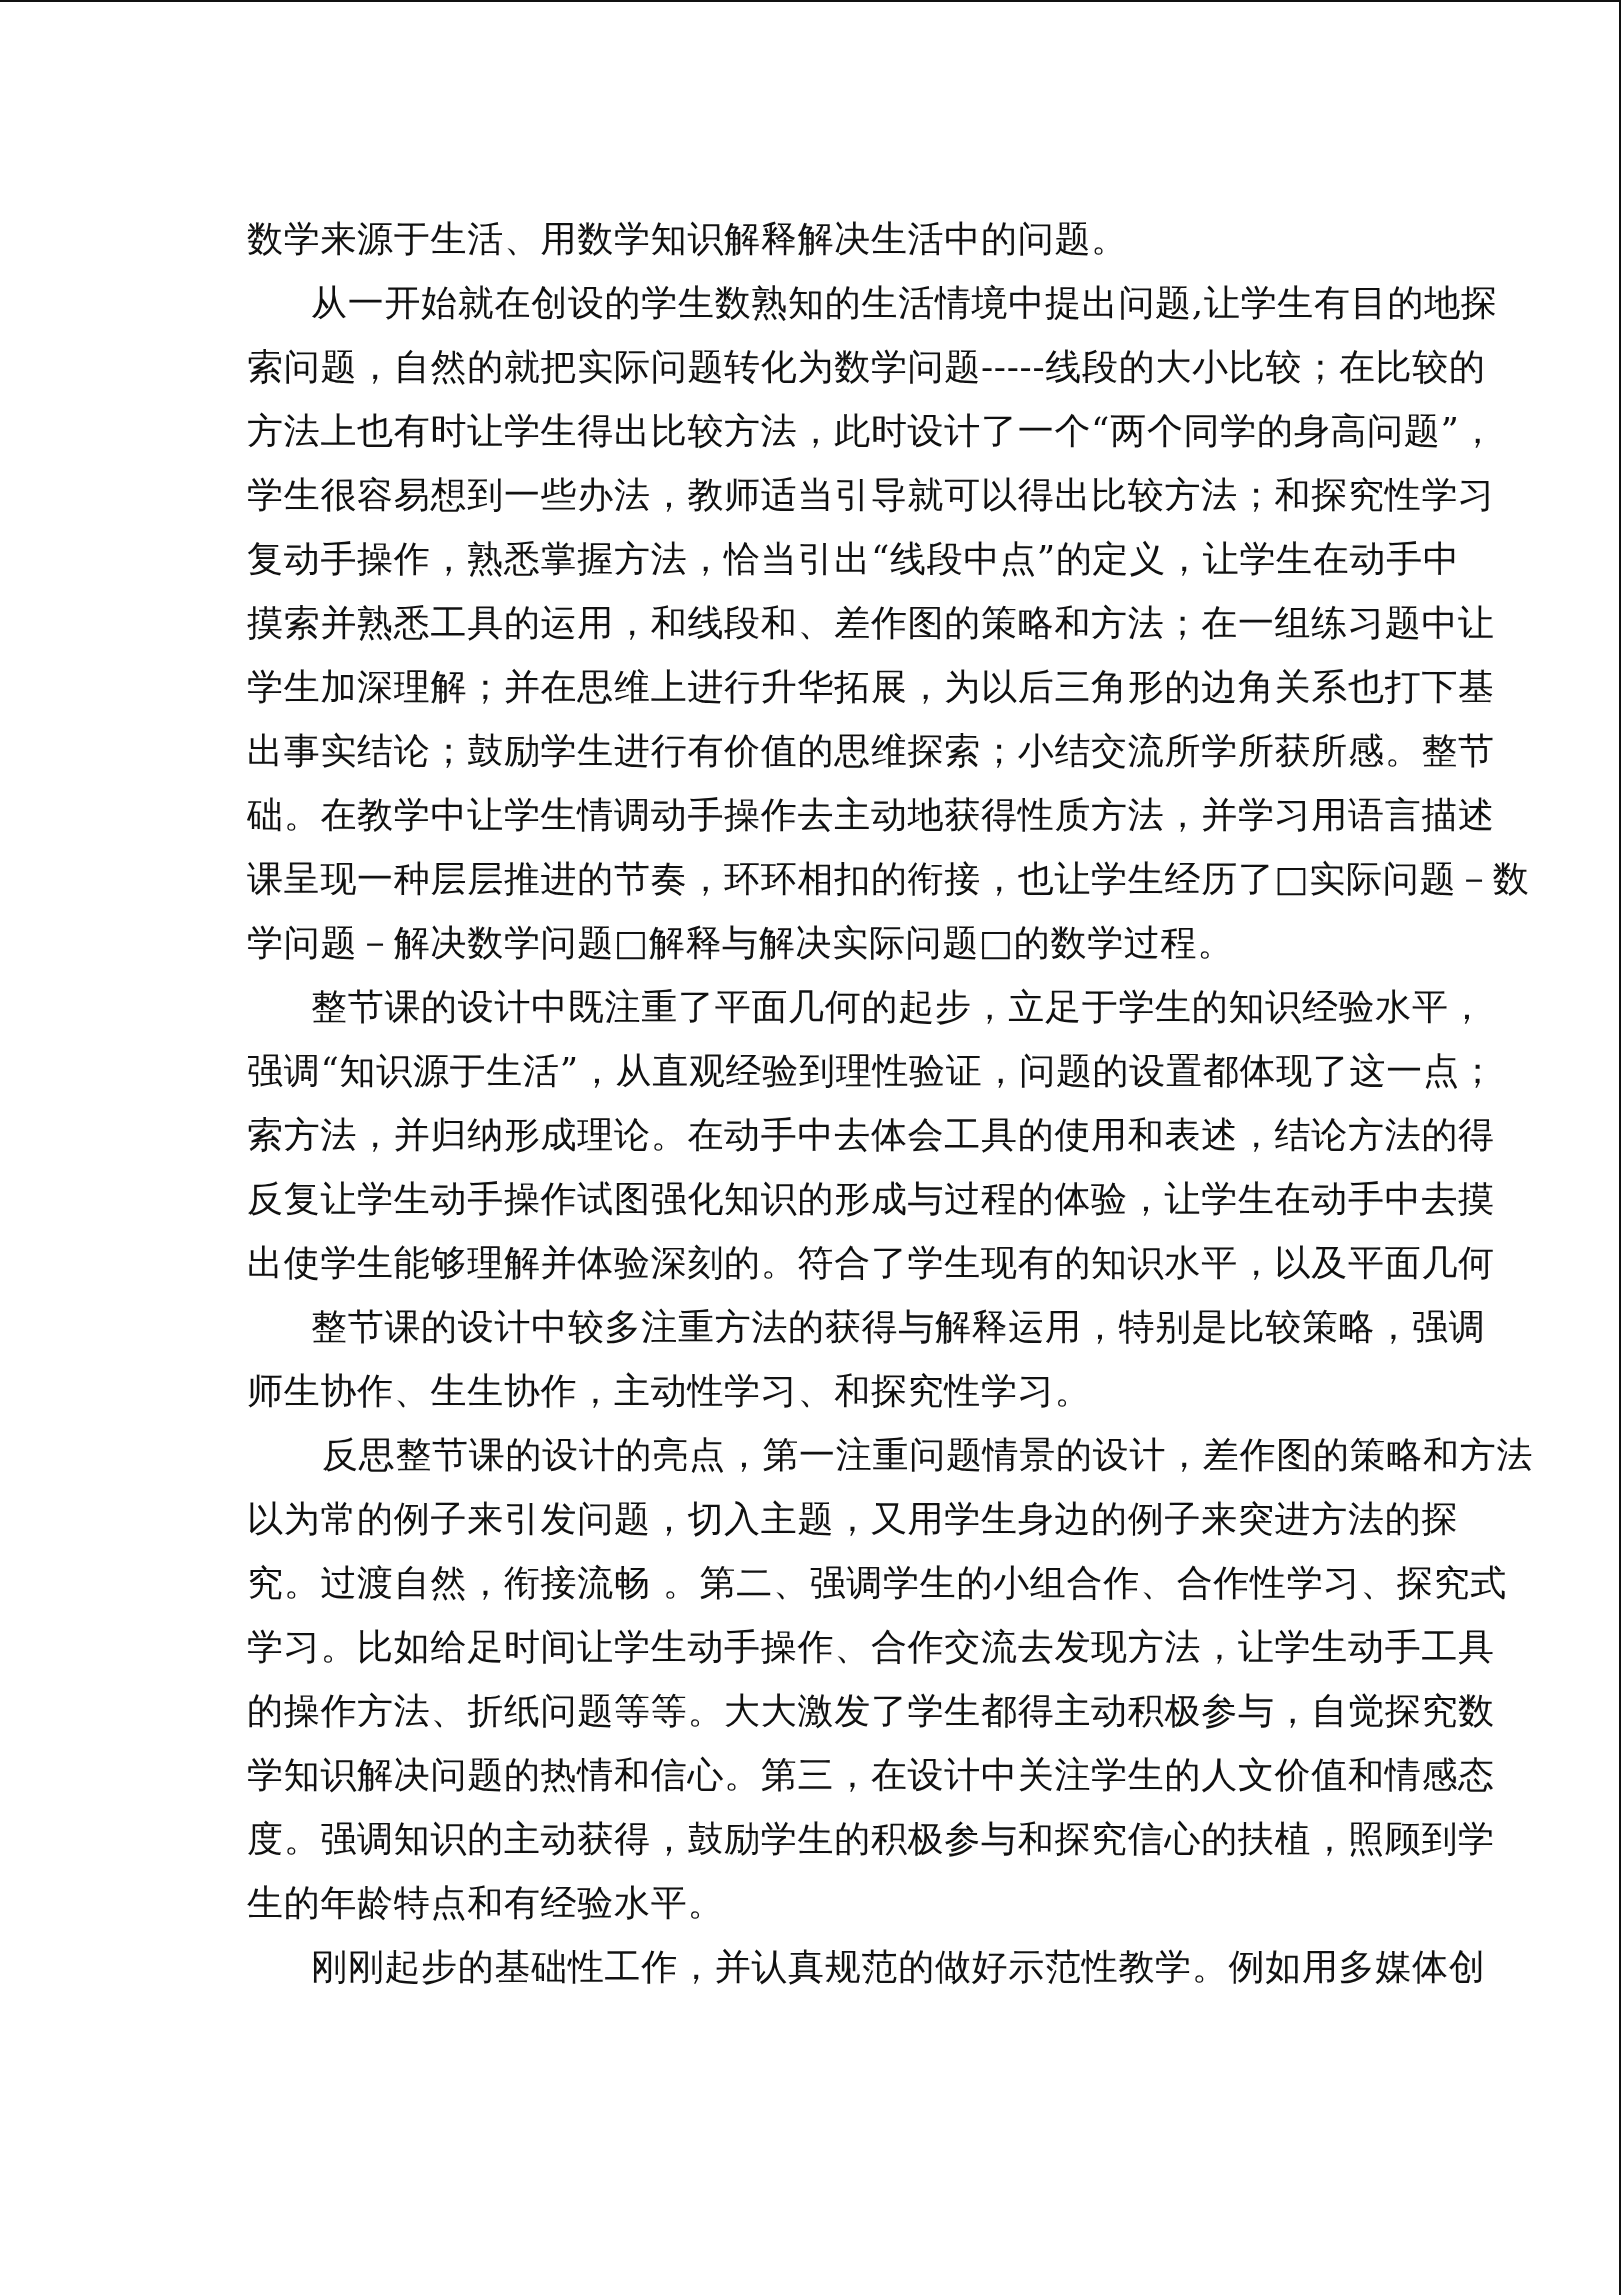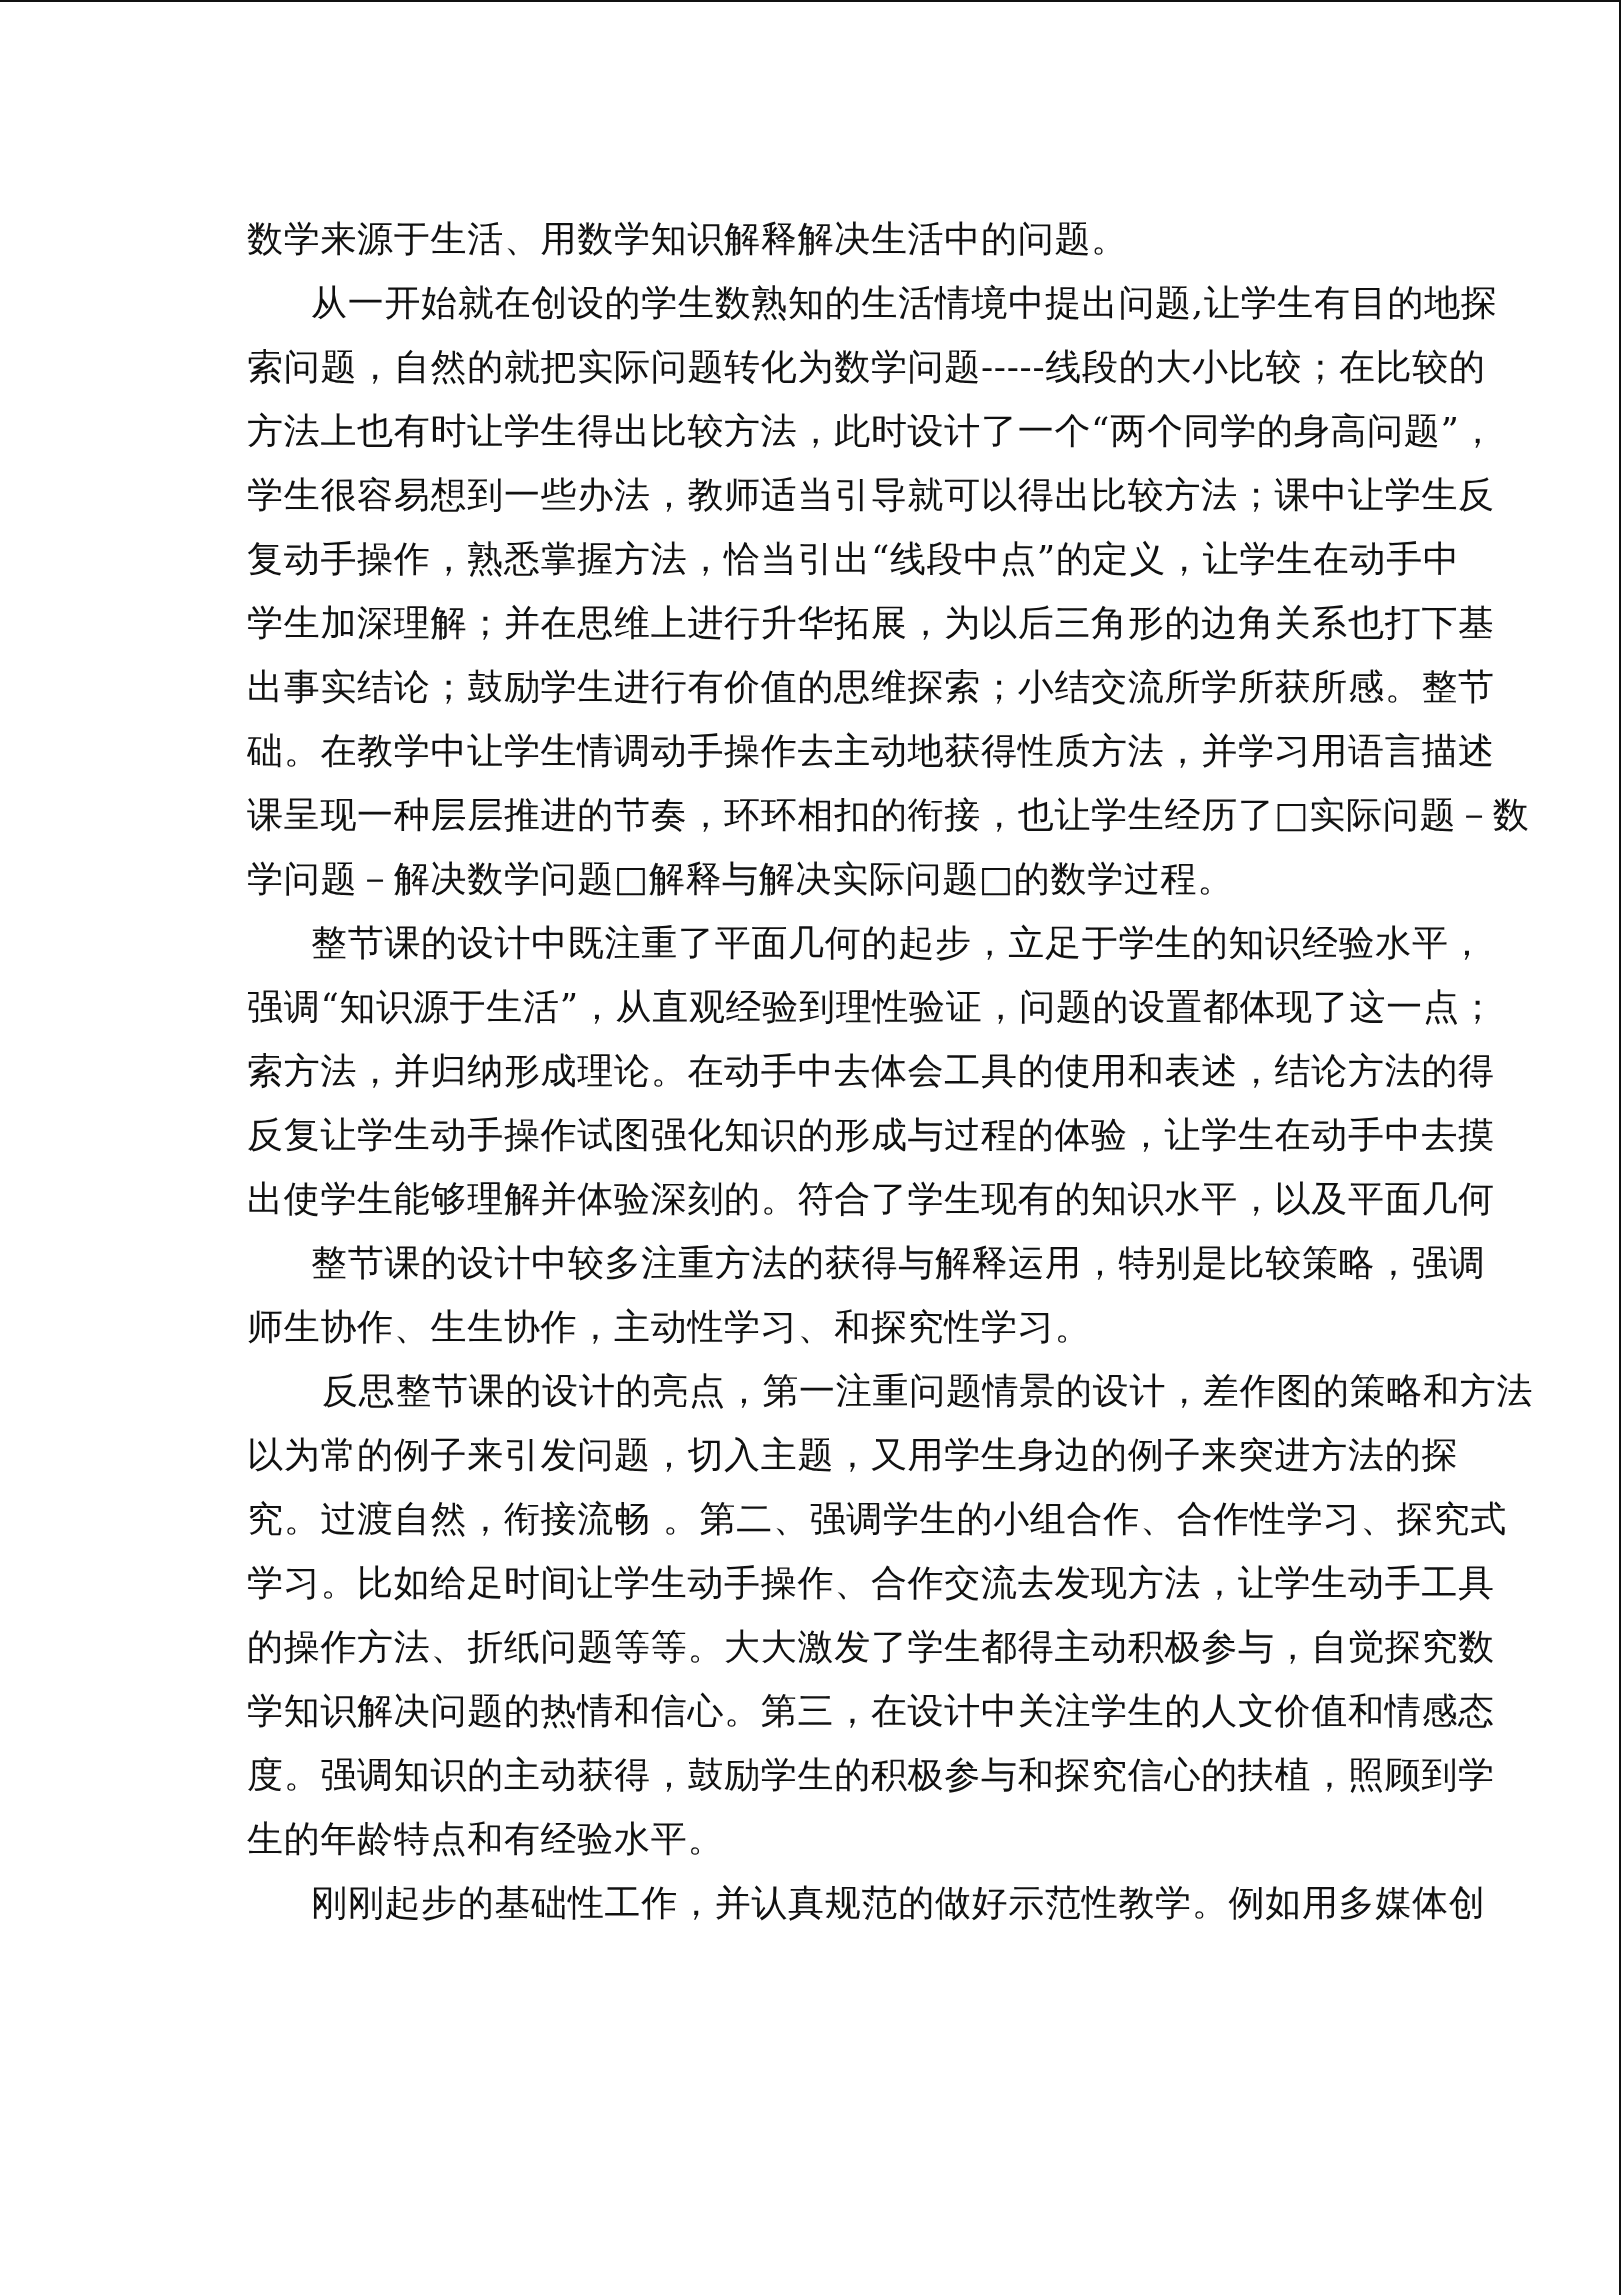--- a/index.html
+++ b/index.html
@@ -29,22 +29,23 @@
   </style>
 </head>
 <body>
 
 <div class="page">
   <div class="body-text">
     <span class="line">数学来源于生活、用数学知识解释解决生活中的问题。</span>
     <span class="line indent">从一开始就在创设的学生数熟知的生活情境中提出问题,让学生有目的地探</span>
     <span class="line">索问题，自然的就把实际问题转化为数学问题-----线段的大小比较；在比较的</span>
     <span class="line">方法上也有时让学生得出比较方法，此时设计了一个“两个同学的身高问题”，</span>
-    <span class="line">学生很容易想到一些办法，教师适当引导就可以得出比较方法；课中让学生反</span>
+    <span class="line">学生很容易想到一些办法，教师适当引导就可以得出比较方法；和探究性学习</span>
     <span class="line">复动手操作，熟悉掌握方法，恰当引出“线段中点”的定义，让学生在动手中</span>
+    <span class="line">摸索并熟悉工具的运用，和线段和、差作图的策略和方法；在一组练习题中让</span>
     <span class="line">学生加深理解；并在思维上进行升华拓展，为以后三角形的边角关系也打下基</span>
     <span class="line">出事实结论；鼓励学生进行有价值的思维探索；小结交流所学所获所感。整节</span>
     <span class="line">础。在教学中让学生情调动手操作去主动地获得性质方法，并学习用语言描述</span>
     <span class="line">课呈现一种层层推进的节奏，环环相扣的衔接，也让学生经历了□实际问题－数</span>
     <span class="line">学问题－解决数学问题□解释与解决实际问题□的数学过程。</span>
     <span class="line indent">整节课的设计中既注重了平面几何的起步，立足于学生的知识经验水平，</span>
     <span class="line">强调“知识源于生活”，从直观经验到理性验证，问题的设置都体现了这一点；</span>
     <span class="line">索方法，并归纳形成理论。在动手中去体会工具的使用和表述，结论方法的得</span>
     <span class="line">反复让学生动手操作试图强化知识的形成与过程的体验，让学生在动手中去摸</span>
     <span class="line">出使学生能够理解并体验深刻的。符合了学生现有的知识水平，以及平面几何</span>

